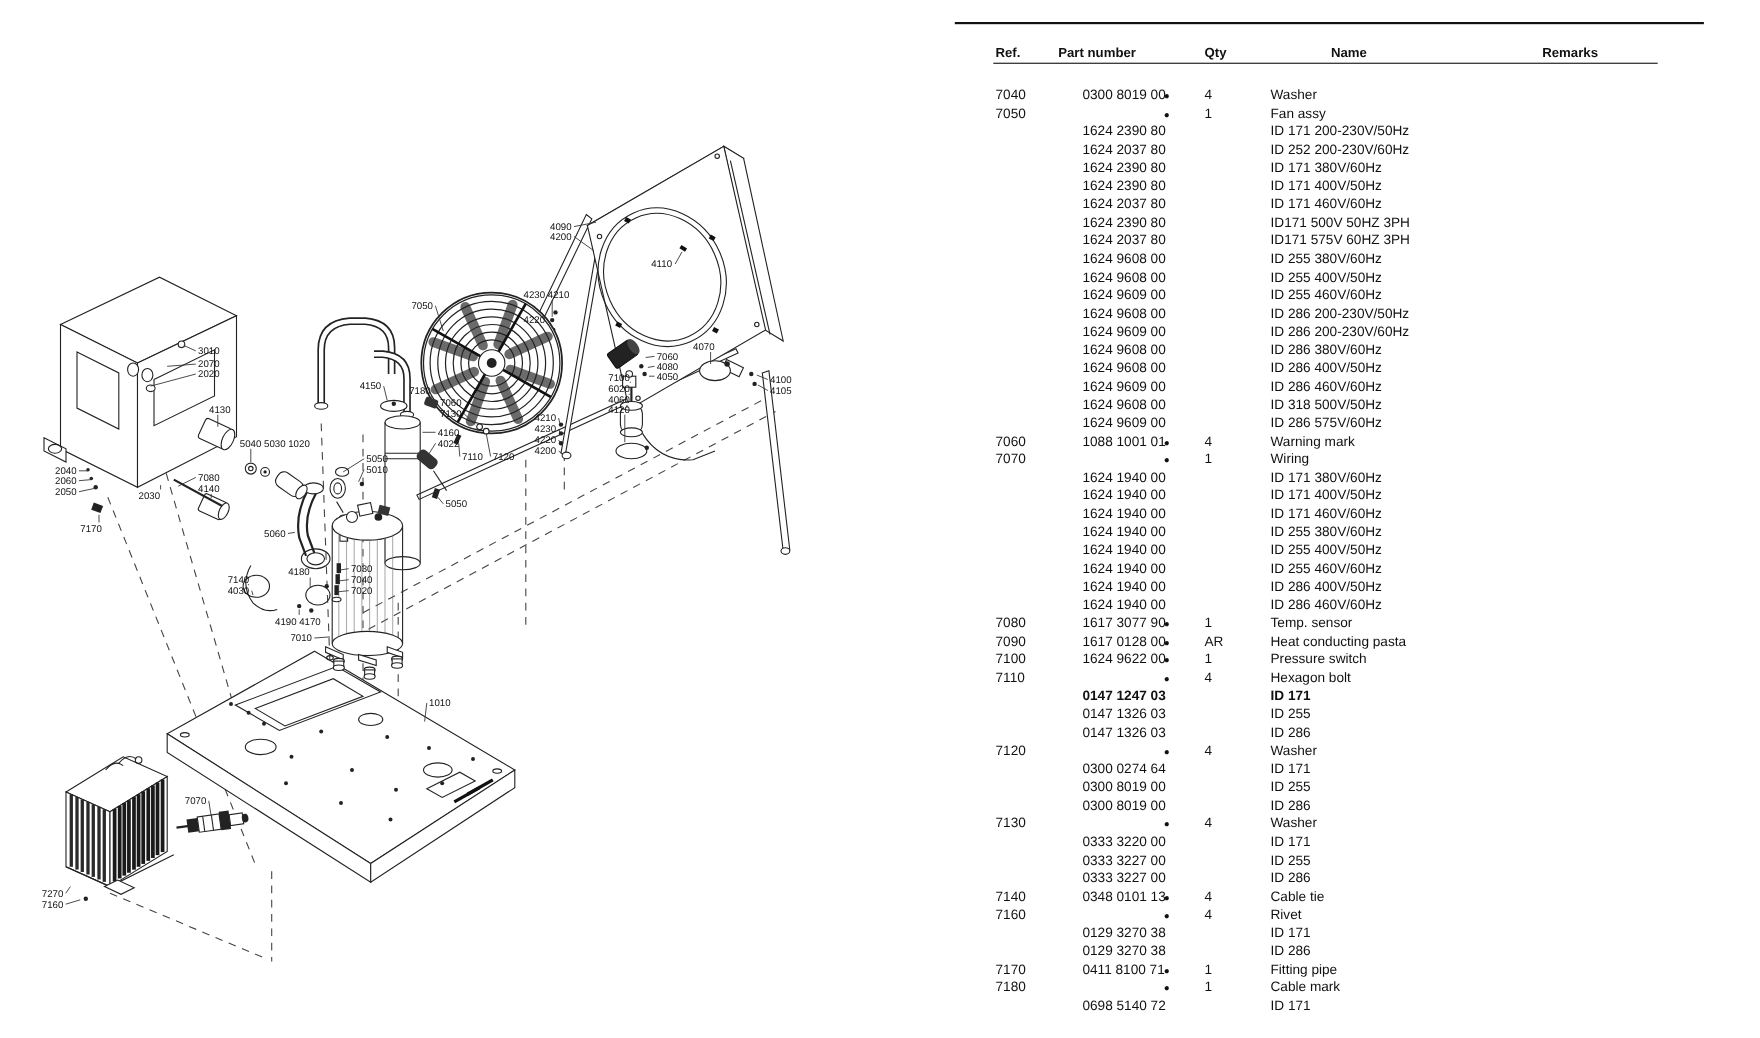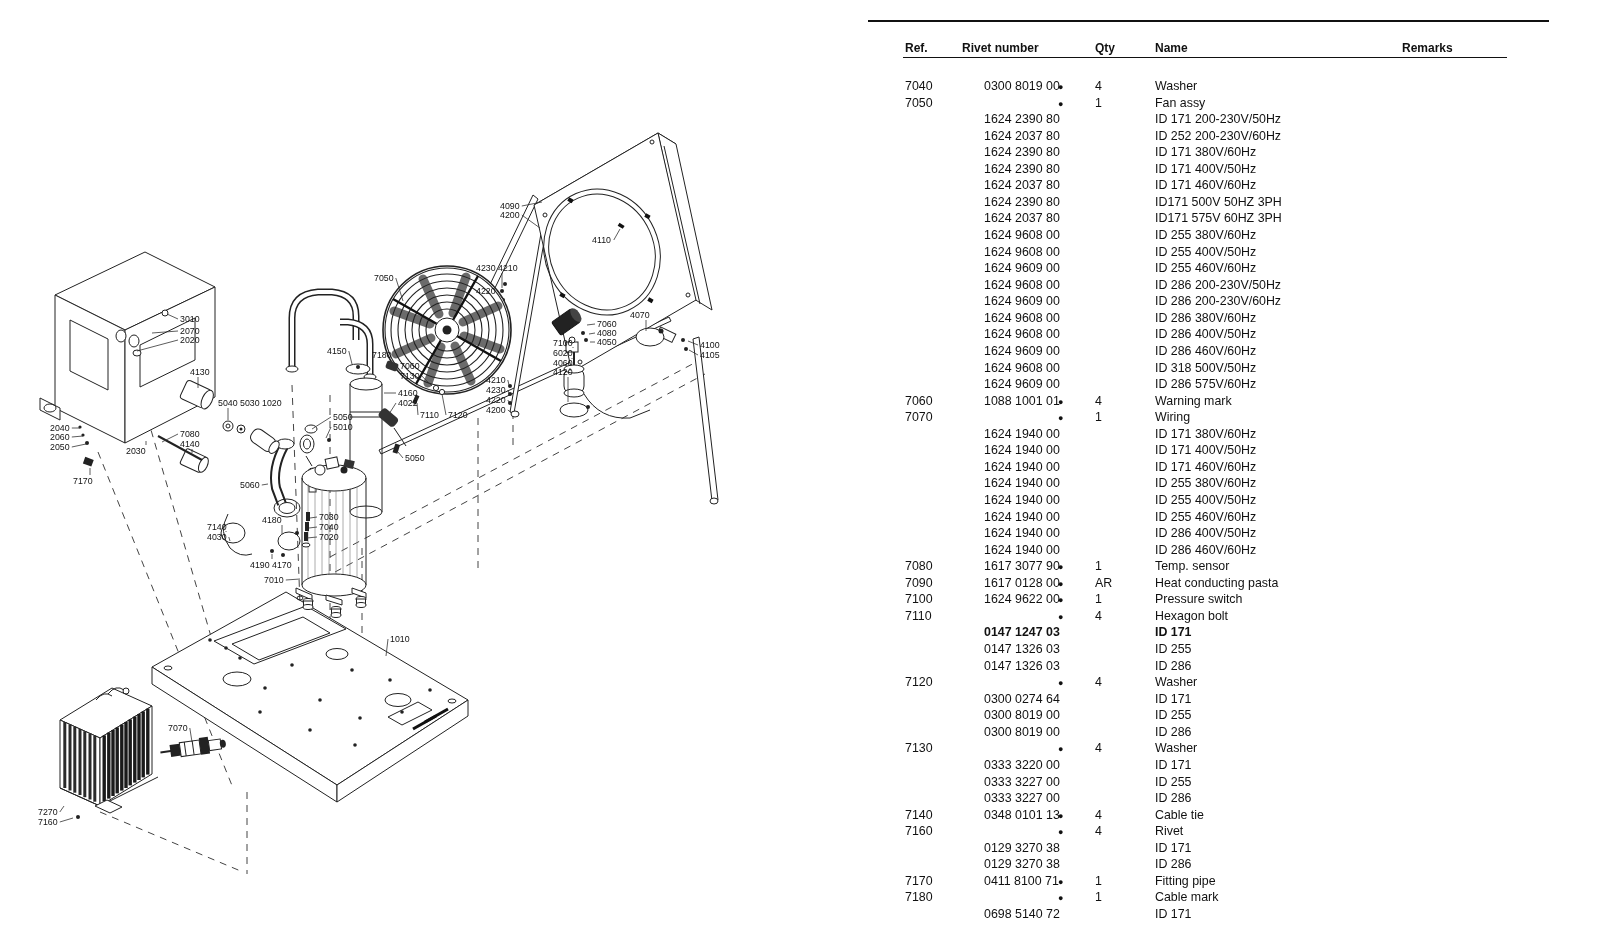--- a/index.html
+++ b/index.html
@@ -3,21 +3,21 @@
 <meta charset="utf-8">
 <style>
   html,body{margin:0;padding:0;background:#ffffff;}
   body{width:1600px;height:944px;position:relative;overflow:hidden;
        font-family:"Liberation Sans",sans-serif;color:#111;}
   #page{position:absolute;inset:0;background:#fff;}
   
   #toprule{position:absolute;left:868px;top:20px;width:681px;height:2px;background:#111;}
   #hdr-underline{position:absolute;left:903px;top:57px;width:604px;height:1px;background:#111;}
   .hcell{position:absolute;top:41px;font-weight:bold;font-size:12px;white-space:nowrap;}
-  .h-ref{left:905px}.h-part{left:962px}.h-qty{left:1095px}.h-name{left:1155px}.h-remarks{left:1402px}
+  .h-ref{left:905px}.h-part{left:962px}.h-qty{left:1095px}.h-name{left:1210px}.h-remarks{left:1402px}
   .trow{position:absolute;left:0;width:1600px;height:16px;font-size:12.4px;line-height:16px;}
   .c{position:absolute;white-space:nowrap;}
   .c.ref{left:905px}.c.part{left:984px}
   .c.bullet{left:1058px;font-size:9px;top:1px}
   .c.qty{left:1095px}.c.name{left:1155px}
   
   #diagram{position:absolute;left:0;top:0;}
   #diagram text{font-family:"Liberation Sans",sans-serif;font-size:8.8px;fill:#111;}
   .ln{stroke:#222;fill:none;stroke-width:1;}
   .fw{stroke:#222;fill:#fff;stroke-width:1;}
@@ -461,21 +461,21 @@
         <text x="38" y="815">7270</text>
         <line x1="59.8" y1="822" x2="73" y2="818" class="leader"></line>
         <text x="38" y="825">7160</text>
       </g>
   </svg>
 
   <div>
     <div id="toprule"></div>
     <div>
       <span class="hcell h-ref">Ref.</span>
-      <span class="hcell h-part">Rivet number</span>
+      <span class="hcell h-part">Part number</span>
       <span class="hcell h-qty">Qty</span>
       <span class="hcell h-name">Name</span>
       <span class="hcell h-remarks">Remarks</span>
     </div>
     <div id="hdr-underline"></div>
     <div id="rows">
         <div class="trow" style="top: 78px;">
           <span class="c ref">7040</span>
           <span class="c part">0300 8019 00</span>
           <span class="c bullet">●</span>

